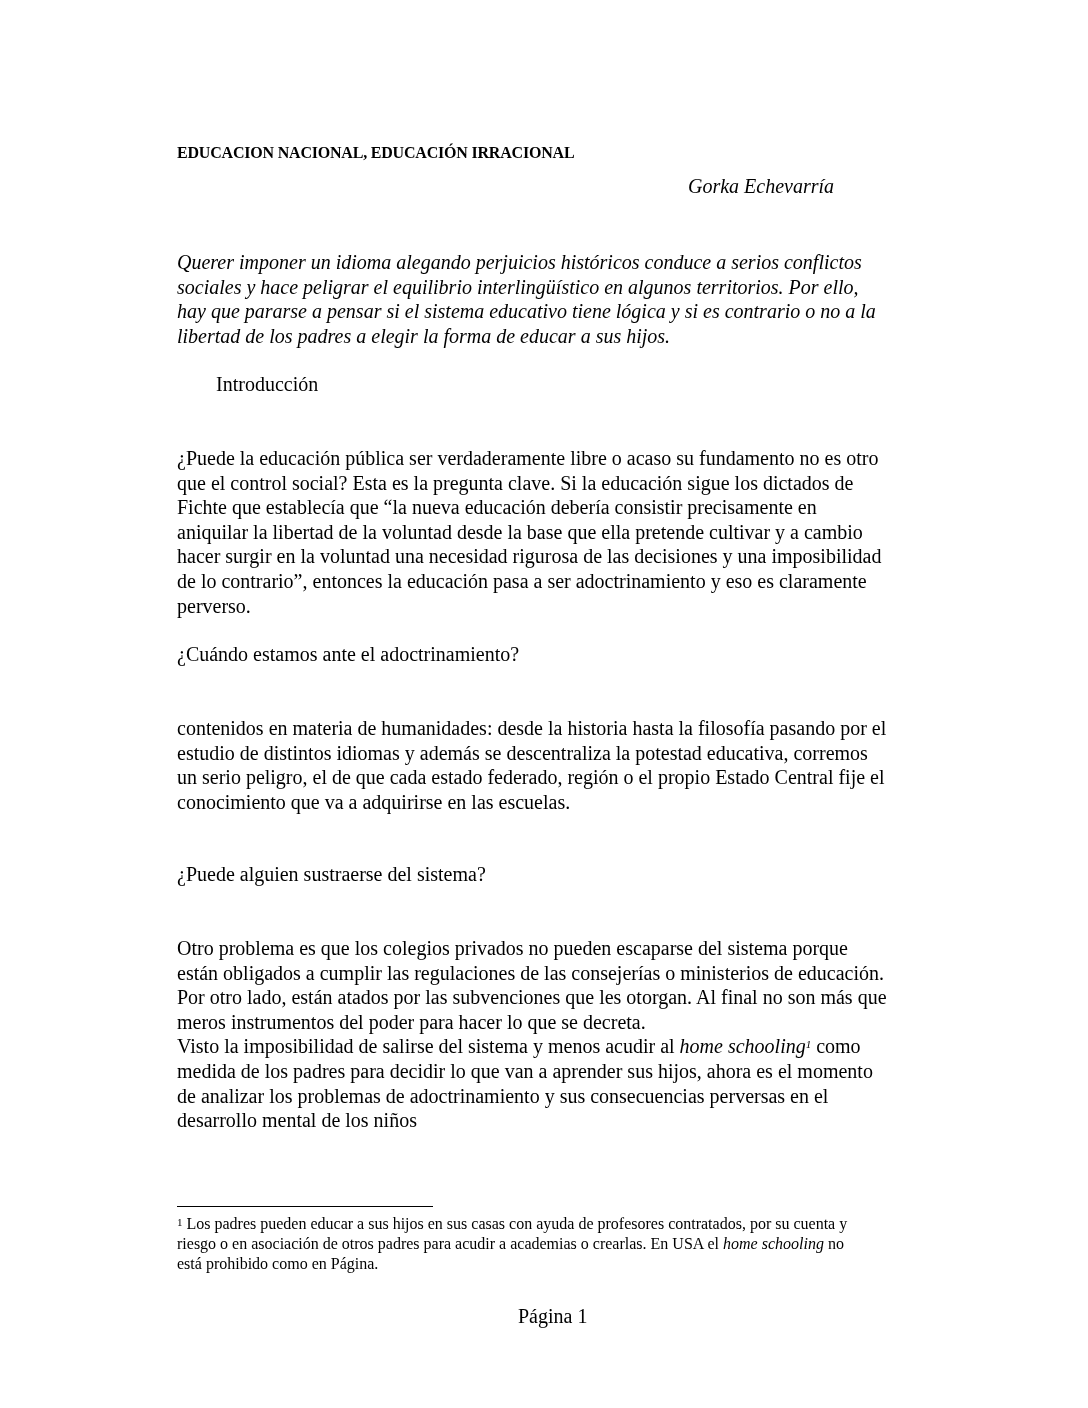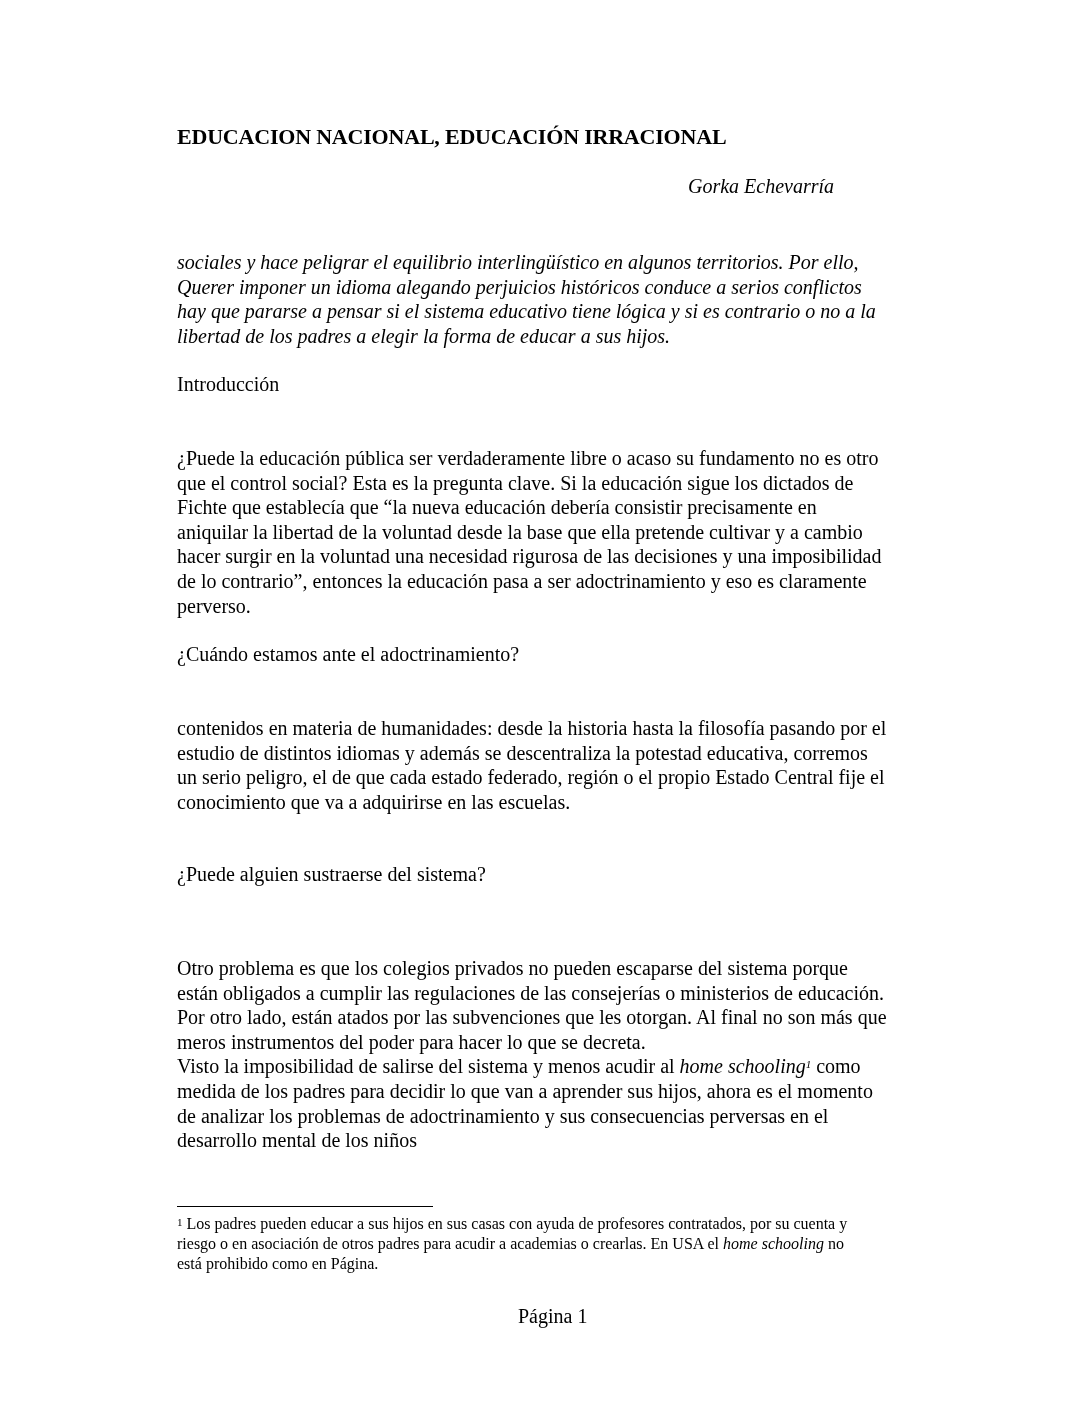--- a/index.html
+++ b/index.html
@@ -18,22 +18,22 @@
     .page {
       position: absolute;
       left: 0; top: 0;
       width: 1088px;
       height: 1408px;
       background: #ffffff;
     }
     .title {
       position: absolute;
       left: 177px;
-      top: 124px;
-      font-size: 22px;
+      top: 144px;
+      font-size: 16px;
       font-weight: bold;
       letter-spacing: -0.2px;
       white-space: nowrap;
     }
     .author {
       position: absolute;
       left: 688px;
       top: 175px;
       font-size: 20px;
       white-space: nowrap;
@@ -94,27 +94,27 @@
 </head>
 <body>
 
 <div class="page">
 
   <div class="title">EDUCACION NACIONAL, EDUCACIÓN IRRACIONAL</div>
 
   <div class="author">Gorka Echevarría</div>
 
   <div class="block abstract">
+    <span class="line">Querer imponer un idioma alegando perjuicios históricos conduce a serios conflictos</span>
     <span class="line">sociales y hace peligrar el equilibrio interlingüístico en algunos territorios. Por ello,</span>
-    <span class="line">Querer imponer un idioma alegando perjuicios históricos conduce a serios conflictos</span>
     <span class="line">hay que pararse a pensar si el sistema educativo tiene lógica y si es contrario o no a la</span>
     <span class="line">libertad de los padres a elegir la forma de educar a sus hijos.</span>
   </div>
 
-  <div class="heading" style="top:373px;">Introducción</div>
+  <div class="heading" style="top:373px;margin-left:39px;">Introducción</div>
 
   <div class="block" style="top:446px;">
     <span class="line">¿Puede la educación pública ser verdaderamente libre o acaso su fundamento no es otro</span>
     <span class="line">que el control social? Esta es la pregunta clave. Si la educación sigue los dictados de</span>
     <span class="line">Fichte que establecía que “la nueva educación debería consistir precisamente en</span>
     <span class="line">aniquilar la libertad de la voluntad desde la base que ella pretende cultivar y a cambio</span>
     <span class="line">hacer surgir en la voluntad una necesidad rigurosa de las decisiones y una imposibilidad</span>
     <span class="line">de lo contrario”, entonces la educación pasa a ser adoctrinamiento y eso es claramente</span>
     <span class="line">perverso.</span>
   </div>
@@ -123,21 +123,21 @@
 
   <div class="block" style="top:716px;">
     <span class="line">contenidos en materia de humanidades: desde la historia hasta la filosofía pasando por el</span>
     <span class="line">estudio de distintos idiomas y además se descentraliza la potestad educativa, corremos</span>
     <span class="line">un serio peligro, el de que cada estado federado, región o el propio Estado Central fije el</span>
     <span class="line">conocimiento que va a adquirirse en las escuelas.</span>
   </div>
 
   <div class="heading" style="top:863px;">¿Puede alguien sustraerse del sistema?</div>
 
-  <div class="block" style="top:936px;margin-top:20px;">
+  <div class="block" style="top:936px;">
     <span class="line">Otro problema es que los colegios privados no pueden escaparse del sistema porque</span>
     <span class="line">están obligados a cumplir las regulaciones de las consejerías o ministerios de educación.</span>
     <span class="line">Por otro lado, están atados por las subvenciones que les otorgan. Al final no son más que</span>
     <span class="line">meros instrumentos del poder para hacer lo que se decreta.</span>
     <span class="line"><span>Visto la imposibilidad de salirse del sistema y menos acudir al </span><em>home schooling</em><sup><em>1</em></sup><span> como</span></span>
     <span class="line">medida de los padres para decidir lo que van a aprender sus hijos, ahora es el momento</span>
     <span class="line">de analizar los problemas de adoctrinamiento y sus consecuencias perversas en el</span>
     <span class="line">desarrollo mental de los niños</span>
   </div>
 

